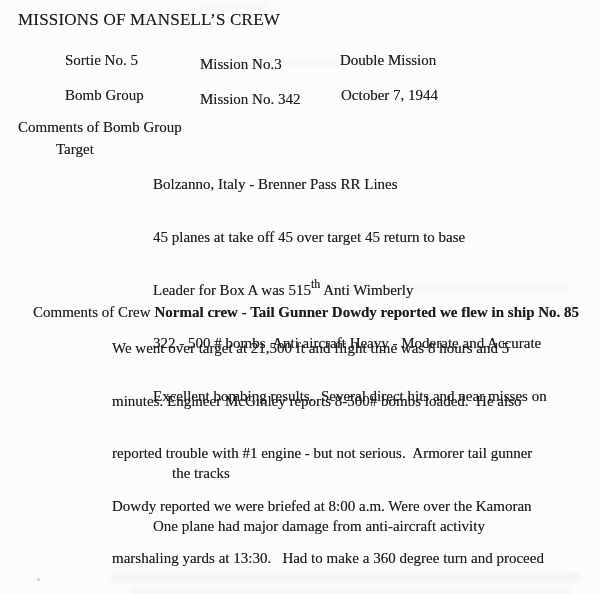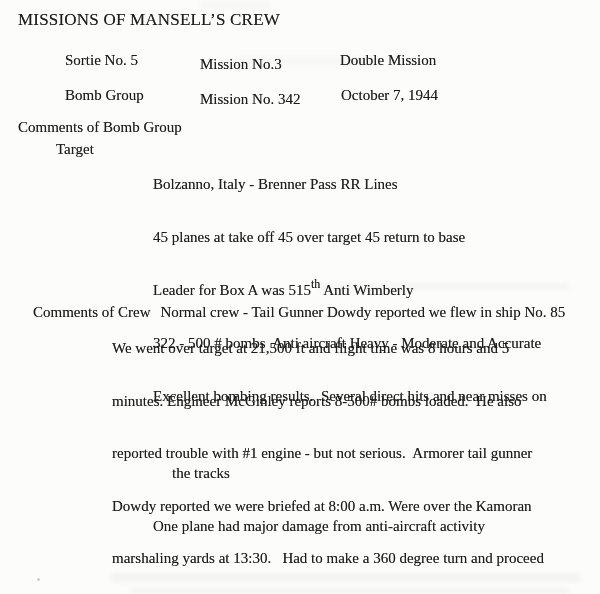--- a/index.html
+++ b/index.html
@@ -11,21 +11,21 @@
     font-family:"Liberation Serif","DejaVu Serif",serif;
     font-size:15px;
     color:var(--ink,#1d1d1d);
     text-shadow:0 0 0.5px rgba(25,25,25,.55);
   }
   .t,.block{position:absolute;white-space:pre;}
   .ln{line-height:19px;}
   .crew .ln{line-height:18.6px;}
   .indent{padding-left:19px;margin-top:24px;}
   .title{font-size:17px;letter-spacing:.2px;}
-  .gap{margin-left:10px;}
+  .gap{margin-left:4px;font-weight:bold;}
   sup{font-size:12px;line-height:0;position:relative;top:-1px;}
   .artifact{
     position:absolute;
     background:#8f8f8f;
     border-radius:4px;
     filter:blur(2px);
   }
   .dot{
     position:absolute;width:3px;height:3px;border-radius:50%;
     background:#777;opacity:.35;filter:blur(.4px);

